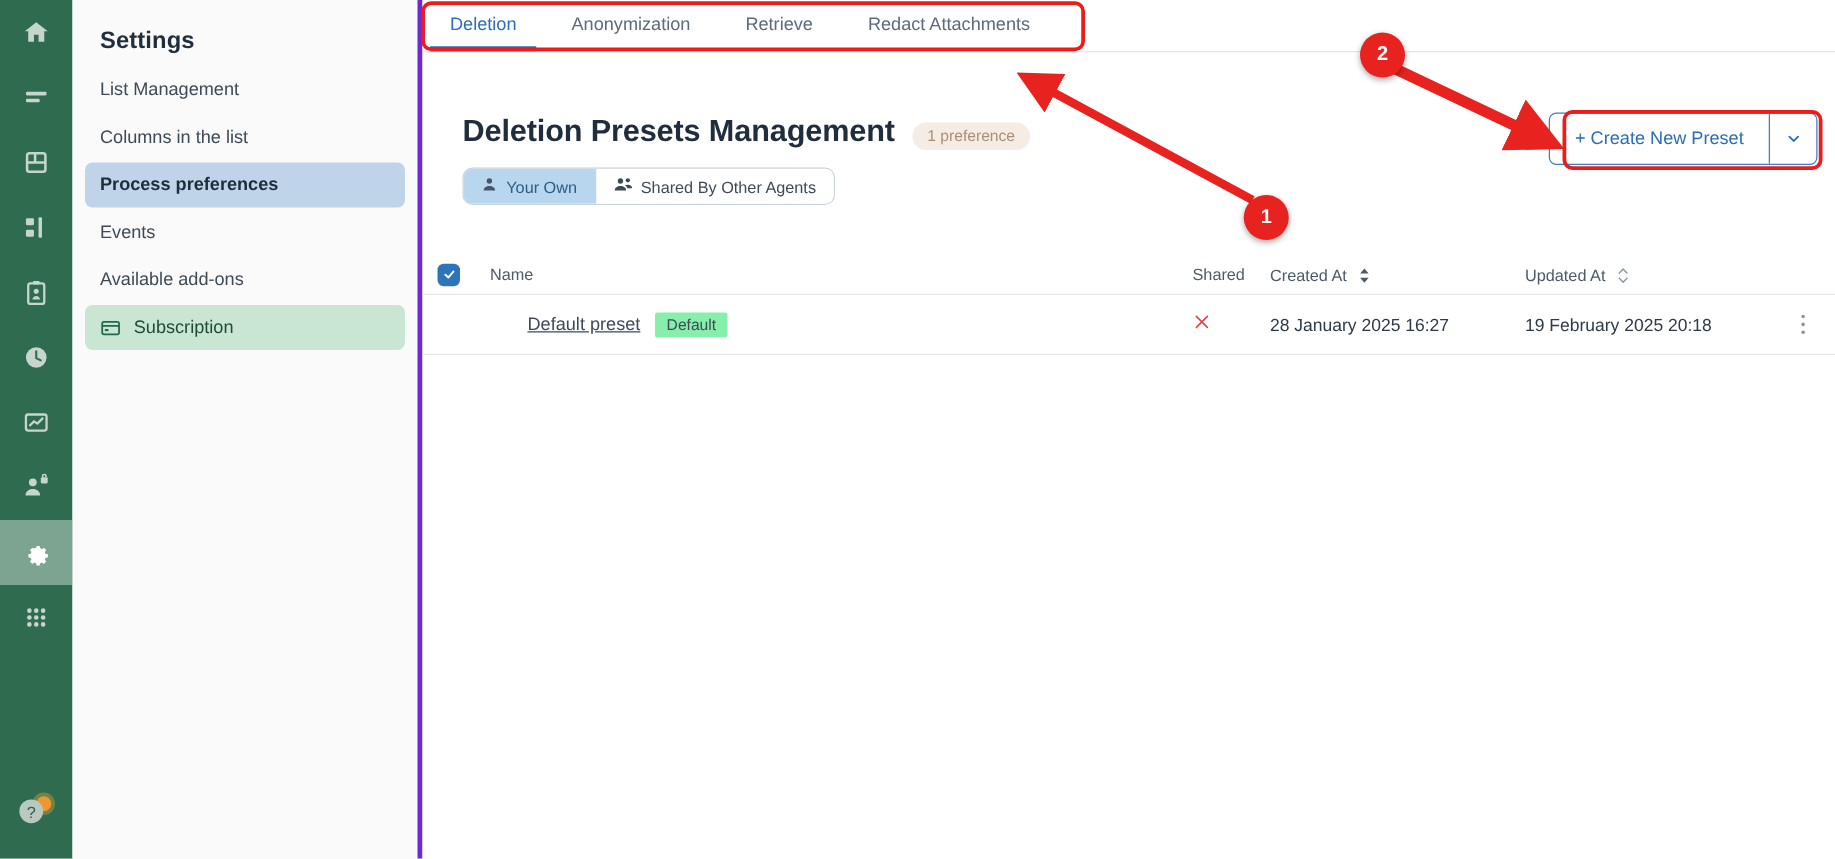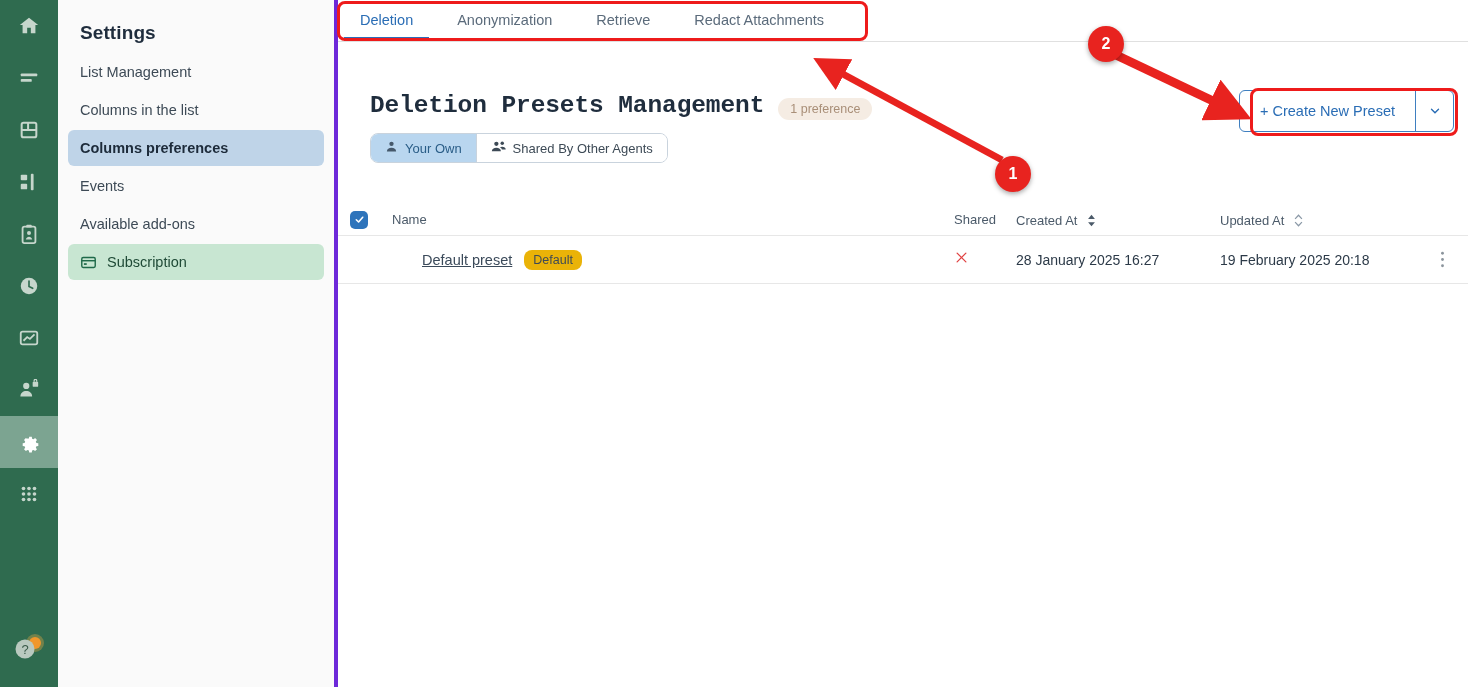--- a/index.html
+++ b/index.html
@@ -79,21 +79,20 @@
     position:absolute; left:338px; top:42px; width:1130px; height:645px;
     background:#ffffff;
   }
   #heading-row{
     display:flex; align-items:center;
     padding:50px 0 0 32px;
   }
   #page-title{
     font-size:24.5px; font-weight:bold; color:#1f2d3d;
     letter-spacing:-.1px;
-    font-family:Liberation Mono, monospace;
   }
   #pref-badge{
     margin-left:14px;
     background:#f5ece3; color:#a98f78;
     border-radius:11px;
     font-size:12.5px;
     padding:4px 12px;
     position:relative; top:3px;
   }
 
@@ -156,22 +155,22 @@
   .c-menu{ width:28px; display:flex; align-items:center; justify-content:flex-start;}
 
   .checkbox-on{
     width:18px;height:18px;border-radius:5px;background:#2e74bb;
     display:flex;align-items:center;justify-content:center;cursor:pointer;
   }
   #preset-link{
     color:#3b4a5a; text-decoration:underline; cursor:pointer; font-size:14.5px;margin-left:30px;
   }
   #preset-tag{
-    background:#eab308; color:#3f4a55; font-size:12.5px;
-    padding:3px 9px; border-radius:8px;
+    background:#86efac; color:#3f4a55; font-size:12.5px;
+    padding:3px 9px; border-radius:2px;
   }
   .x-mark{ color:#e04242; font-size:16px; cursor:pointer; }
   .sort-ic{ margin-left:5px; position:relative; top:2px; cursor:pointer;}
 
   
   #anno{ position:absolute; left:0; top:0; width:1468px; height:687px; pointer-events:none; }
   .hl-box{
     position:absolute; border:3.5px solid #ee1b1b; border-radius:8px;
   }
   .num-badge{
@@ -273,21 +272,21 @@
 
   <div class="settings-item">
     <span>List Management</span>
   </div>
   <div class="settings-gap"></div>
   <div class="settings-item">
     <span>Columns in the list</span>
   </div>
   <div class="settings-gap"></div>
   <div class="settings-item sel-blue">
-    <span>Columns preferences</span>
+    <span>Process preferences</span>
   </div>
   <div class="settings-gap"></div>
   <div class="settings-item">
     <span>Events</span>
   </div>
   <div class="settings-gap"></div>
   <div class="settings-item">
     <span>Available add-ons</span>
   </div>
   <div class="settings-gap"></div>

